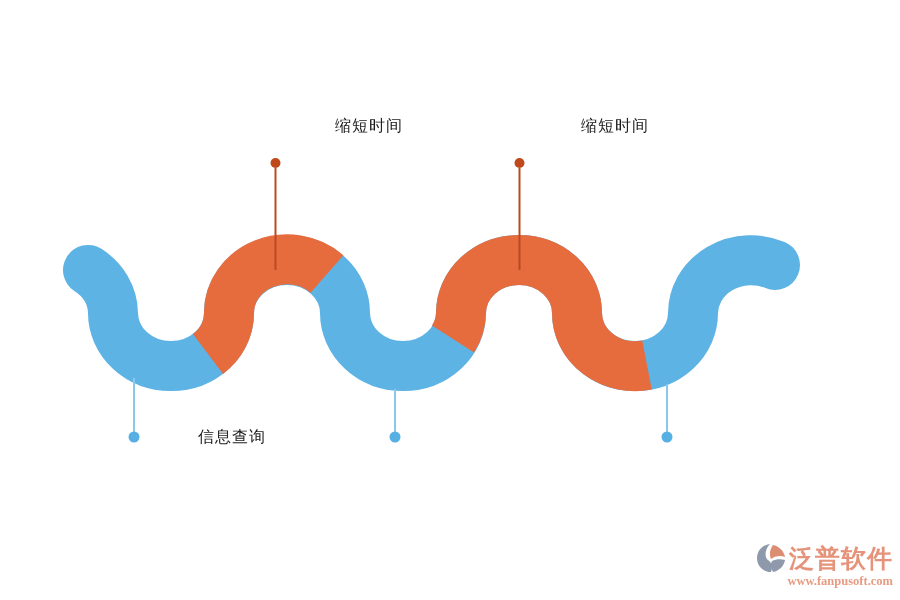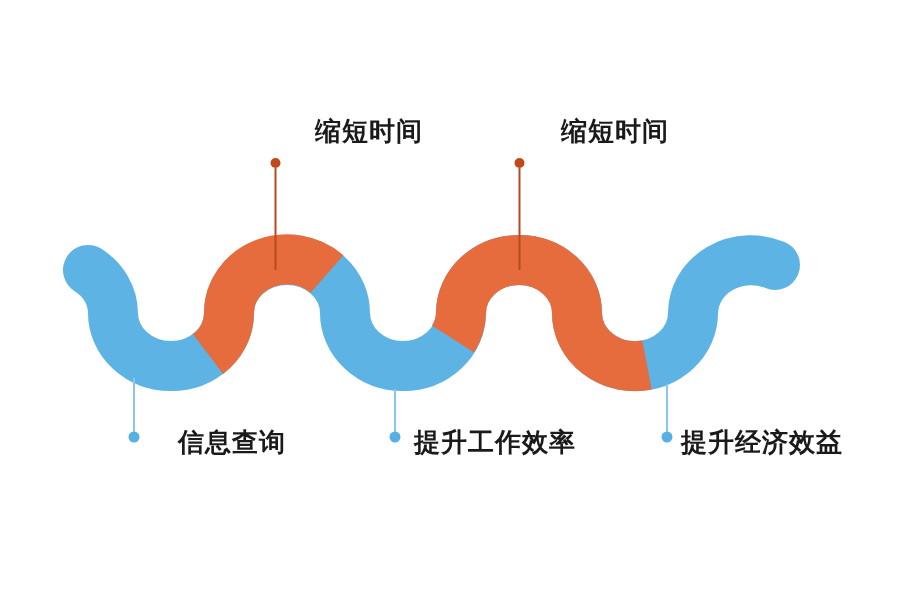--- a/index.html
+++ b/index.html
@@ -1,20 +1,20 @@
 <!DOCTYPE html>
 <html><head>
 <meta charset="utf-8">
 <style>
   html,body{margin:0;padding:0;background:#ffffff;}
   #canvas{position:relative;width:900px;height:600px;background:#ffffff;overflow:hidden;
           font-family:"Liberation Sans","DejaVu Sans",sans-serif;}
   #wave-svg{position:absolute;left:0;top:0;}
   .diagram-label{position:absolute;transform:translateX(-50%);white-space:nowrap;
-          font-size:26px;font-weight:bold;color:#1a1a1a;line-height:1;letter-spacing:1px;}
+          font-size:16px;font-weight:normal;color:#1a1a1a;line-height:1;letter-spacing:1px;}
   .top-label{top:118px;}
   .bottom-label{top:420px;margin-top:9px;}
   #watermark{position:absolute;right:7px;bottom:11px;display:flex;flex-direction:column;
           align-items:flex-end;}
   #watermark .brand-row{display:flex;align-items:center;gap:3px;}
   #watermark .brand-text{font-size:25px;font-weight:bold;color:#e5937a;letter-spacing:1px;line-height:1;}
   #watermark .brand-url{font-family:"Liberation Serif","DejaVu Serif",serif;
           font-size:12.5px;font-weight:bold;color:#e79b82;line-height:1.2;margin-top:1px;}
 </style>
 </head>
@@ -40,17 +40,26 @@
     <path d="M 395 389 L 395 432" stroke-width="2" fill="none" stroke="#8ac7ed"></path>
     <circle cx="395" cy="437" r="5.5" fill="#57b0e3"></circle>
     <path d="M 667 384 L 667 432" stroke-width="2" fill="none" stroke="#8ac7ed"></path>
     <circle cx="667" cy="437" r="5.5" fill="#57b0e3"></circle>
   </svg>
 
   <div class="diagram-label top-label" style="left:369px;">缩短时间</div>
   <div class="diagram-label top-label" style="left:615px;">缩短时间</div>
 
   <div class="diagram-label bottom-label" style="left:232px;">信息查询</div>
-  <div class="diagram-label bottom-label" style="left:495px;">提升工作效率</div>
-  <div class="diagram-label bottom-label" style="left:762px;">提升经济效益</div>
 
+  <div id="watermark">
+    <div class="brand-row">
+      <svg width="30" height="30" viewBox="0 0 30 30">
+        <path d="M14 1 C6 2 1 8 1 15 C1 23 7 29 15 29 C17 24 16 20 12 17 C8 14 9 6 14 1 Z" fill="#8e99ab"></path>
+        <path d="M17 2 C23 3 28 8 29 14 C24 12 19 13 15 16 C13 11 14 6 17 2 Z" fill="#dd8e72"></path>
+        <path d="M16 18 C20 16 25 16 29 17 C28 23 23 28 17 29 C15 25 14 21 16 18 Z" fill="#8e99ab"></path>
+      </svg>
+      <span class="brand-text">泛普软件</span>
+    </div>
+    <div class="brand-url">www.fanpusoft.com</div>
+  </div>
 
 </div>
 
 </body></html>

